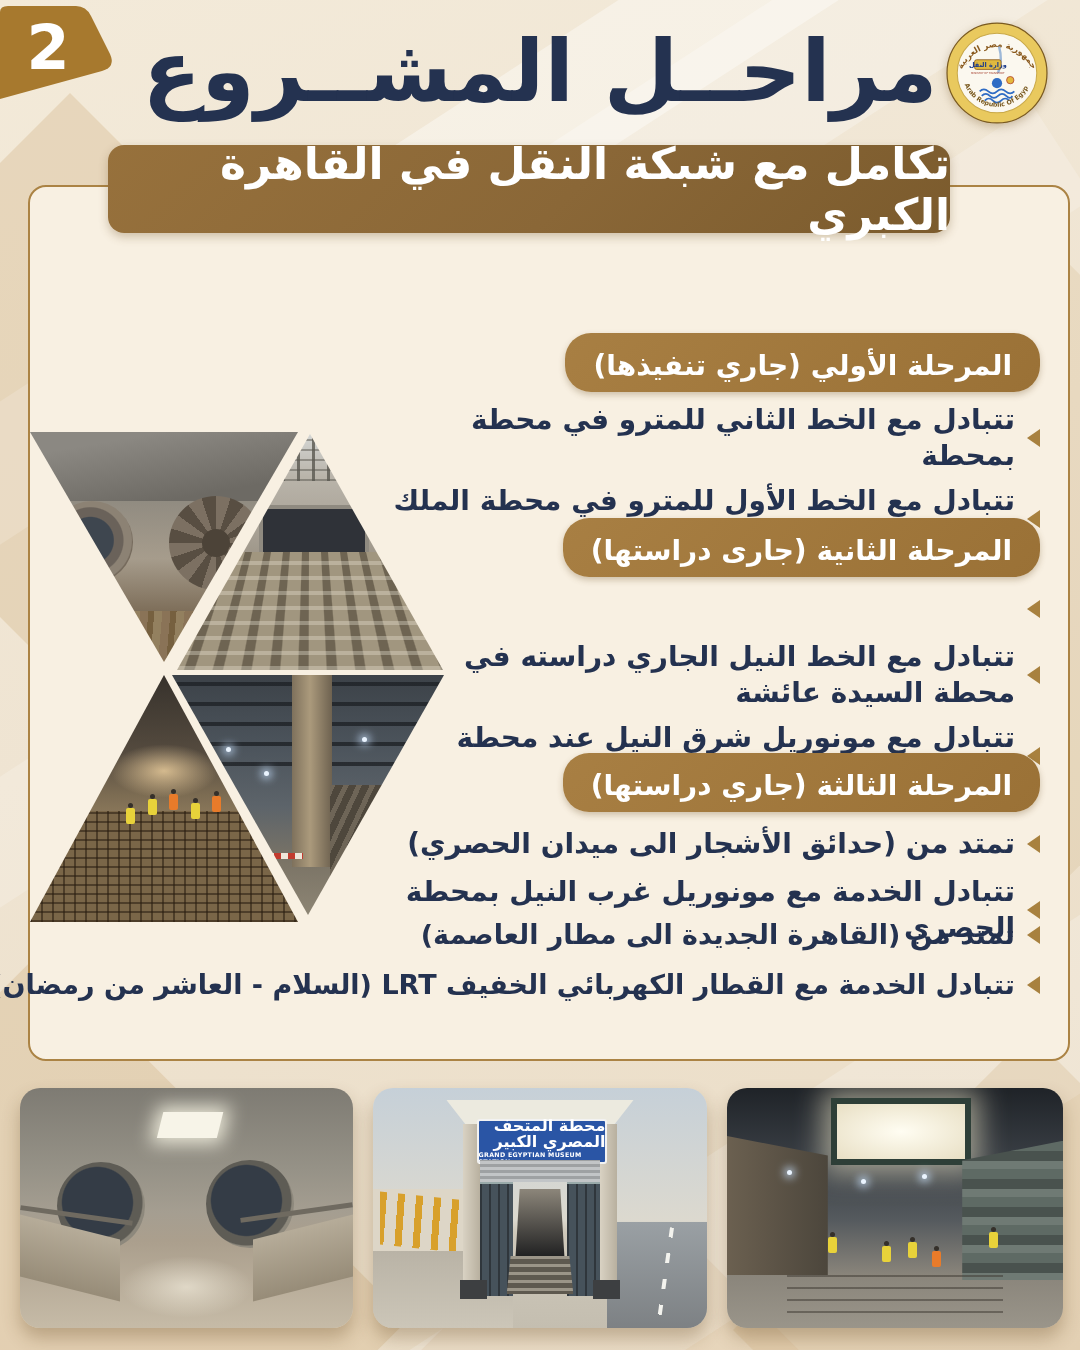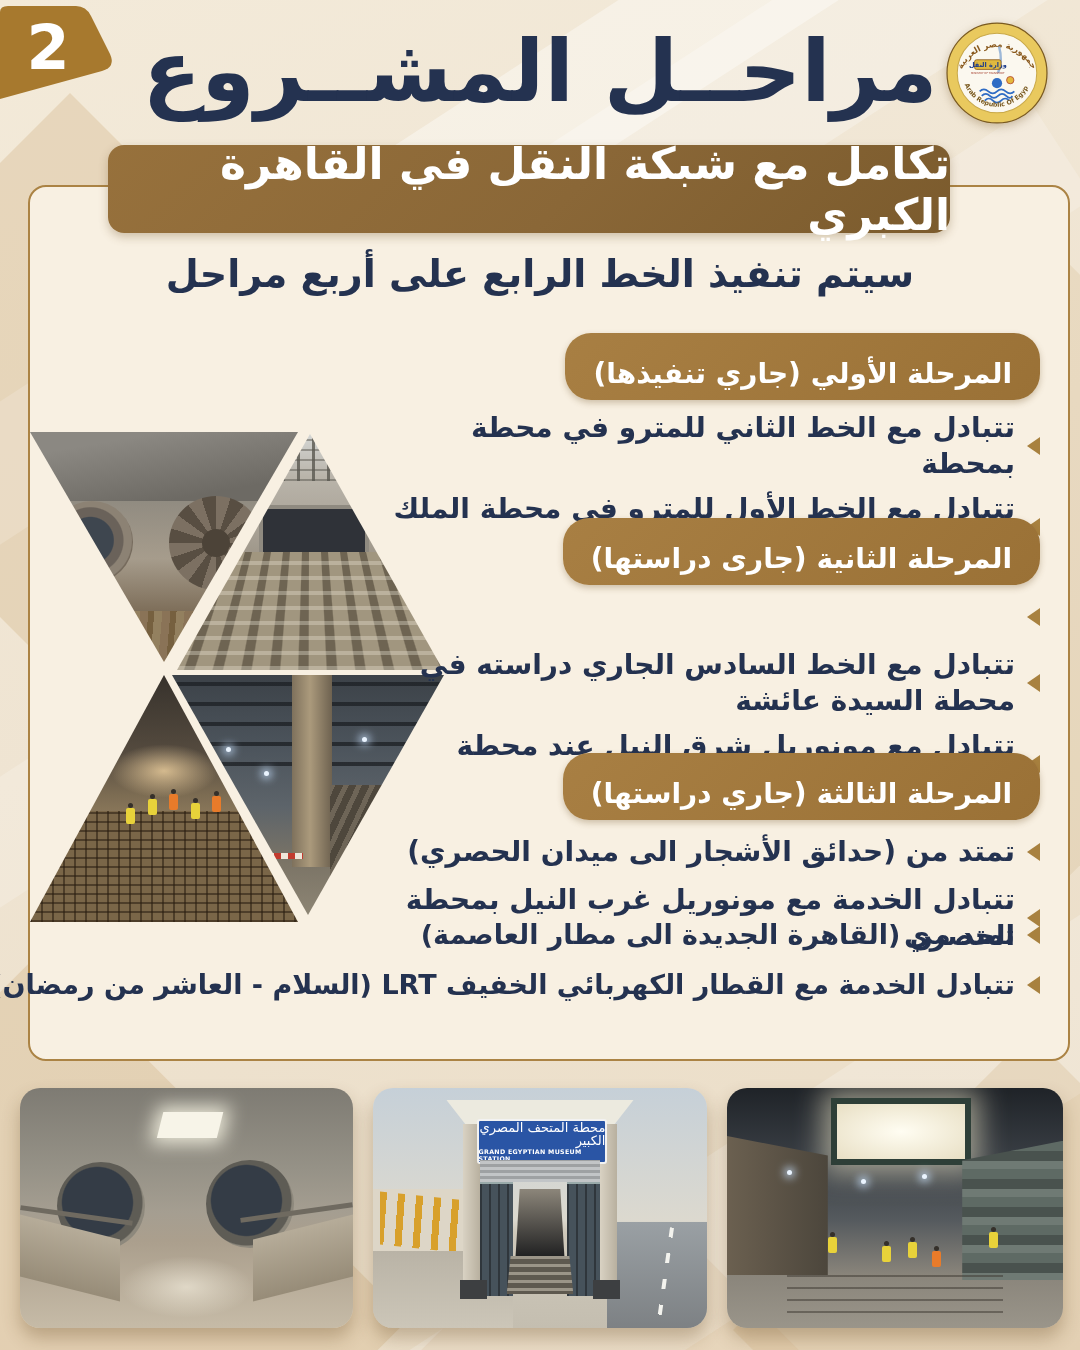--- a/index.html
+++ b/index.html
@@ -36,21 +36,21 @@
   .subtitle{position:absolute;left:0;right:0;top:252px;text-align:center;direction:rtl;
             color:#243250;font-size:38px;font-weight:bold;}
 
   
   .content-box{position:absolute;left:28px;top:185px;width:1038px;height:872px;
                border:2px solid #ab8344;border-radius:18px;background:#f8f0e2;}
 
   
   .phase{position:absolute;right:40px;width:660px;direction:rtl;text-align:right;}
   .phase .pill{display:inline-block;background:linear-gradient(135deg,#a87f43,#9a7136);
-               color:#fff;font-size:28px;font-weight:bold;padding:24px 28px 10px;
+               color:#fff;font-size:28px;font-weight:bold;padding:16px 28px 10px;
                border-radius:26px;box-shadow:0 3px 6px rgba(110,80,35,.3);margin-bottom:10px;}
   .bullet{display:flex;align-items:center;gap:12px;min-height:44px;margin-bottom:8px;
           color:#243250;font-size:28px;font-weight:bold;line-height:1.3;}
   .arrow{flex:0 0 auto;width:0;height:0;border-top:9px solid transparent;border-bottom:9px solid transparent;
          border-right:13px solid #a8813f;}
   .p4 .bullet{min-height:42px;font-size:27px;}
   .bullet-wide{width:1010px;font-size:23px;white-space:nowrap;}
 
   
   .tri{position:absolute;filter:drop-shadow(3px 6px 7px rgba(60,40,15,.35));overflow:hidden;}
@@ -132,21 +132,21 @@
   .ph2 .road{position:absolute;right:0;top:56%;width:30%;height:44%;background:linear-gradient(180deg,#9aa0a4,#7d8184);}
   .ph2 .lane{position:absolute;right:12%;top:58%;width:4px;height:42%;
         background:repeating-linear-gradient(180deg,#f3f3ee 0 10px,transparent 10px 26px);transform:rotate(8deg);}
   .ph2 .canopy{position:absolute;left:22%;top:5%;width:56%;height:12%;background:#eceadf;
         clip-path:polygon(0 0,100% 0,88% 100%,12% 100%);}
   .ph2 .pillar{position:absolute;top:15%;width:5%;height:72%;background:linear-gradient(90deg,#d9d2c3,#b8b09f);}
   .ph2 .pil-l{left:27%;} .ph2 .pil-r{right:27%;}
   .ph2 .sign{position:absolute;left:31%;top:13%;width:38%;height:17%;background:#2a55a5;
         border:2px solid #f2f2f2;border-radius:3px;display:flex;flex-direction:column;
         align-items:center;justify-content:center;gap:2px;}
-  .ph2 .sign .ar{color:#fff;font-size:13px;font-weight:normal;direction:rtl;line-height:1;}
+  .ph2 .sign .ar{color:#fff;font-size:16px;font-weight:bold;direction:rtl;line-height:1;}
   .ph2 .sign .en{color:#fff;font-size:6.3px;font-weight:bold;letter-spacing:.3px;line-height:1;}
   .ph2 .shutter{position:absolute;left:32%;top:30%;width:36%;height:9%;
         background:repeating-linear-gradient(0deg,#c2c5c7 0 3px,#9ea1a3 3px 6px);}
   .ph2 .glass{position:absolute;top:39%;width:10%;height:47%;background:#46525b;
         border-top:2px solid #9aa;background-image:repeating-linear-gradient(90deg,#2f363c 0 2px,transparent 2px 9px);}
   .ph2 .gl-l{left:32%;} .ph2 .gl-r{right:32%;}
   .ph2 .entry{position:absolute;left:42%;top:42%;width:16%;height:44%;
         background:linear-gradient(180deg,#8c867a 0%,#17181a 70%);clip-path:polygon(12% 0,88% 0,100% 100%,0 100%);}
   .ph2 .steps{position:absolute;left:40%;top:70%;width:20%;height:16%;
         background:repeating-linear-gradient(180deg,#9b9588 0 3px,#5e594f 3px 8px);clip-path:polygon(6% 0,94% 0,100% 100%,0 100%);}
@@ -217,21 +217,20 @@
       </text>
     </svg>
   </div>
 
   <h1 class="title">مراحــل المشــروع</h1>
 
   <div class="banner">
     <span>تكامل مع شبكة النقل في القاهرة الكبري</span>
   </div>
 
-  <div class="subtitle">سيتم تنفيذ الخط الرابع على أربع مراحل</div>
 
   <div class="tri tri-down t-tbm">
     <div class="fill"></div>
       <div class="slab"></div>
     <div class="wheel1"></div>
     <div class="wheel2"></div>
     <div class="rubble"></div>
   </div>
   <div class="tri tri-up t-rails">
     <div class="fill"></div>
@@ -273,21 +272,21 @@
     </div>
   </section>
 
   <section class="phase p2" style="top:518px;">
     <div class="pill">المرحلة الثانية (جارى دراستها)</div>
     <div class="bullet">
       <span class="arrow"></span>
     </div>
     <div class="bullet">
       <span class="arrow"></span>
-      <span>تتبادل مع الخط السادس الجاري دراسته في محطة السيدة عائشة</span>
+      <span>تتبادل مع الخط النيل الجاري دراسته في محطة السيدة عائشة</span>
     </div>
     <div class="bullet">
       <span class="arrow"></span>
       <span>تتبادل مع مونوريل شرق النيل عند محطة الطيران</span>
     </div>
   </section>
 
   <section class="phase p3" style="top:753px;">
     <div class="pill">المرحلة الثالثة (جاري دراستها)</div>
     <div class="bullet">

